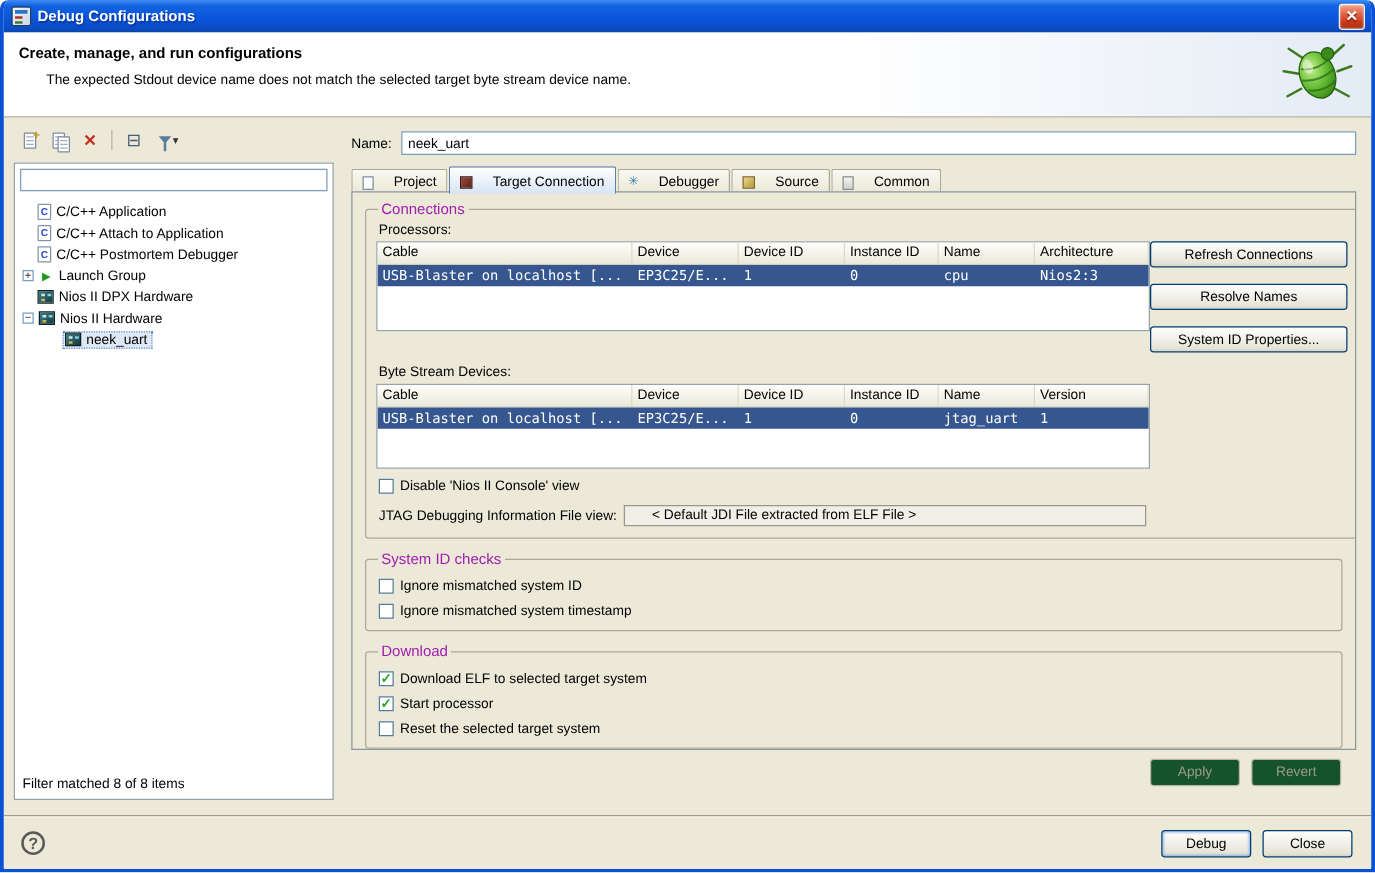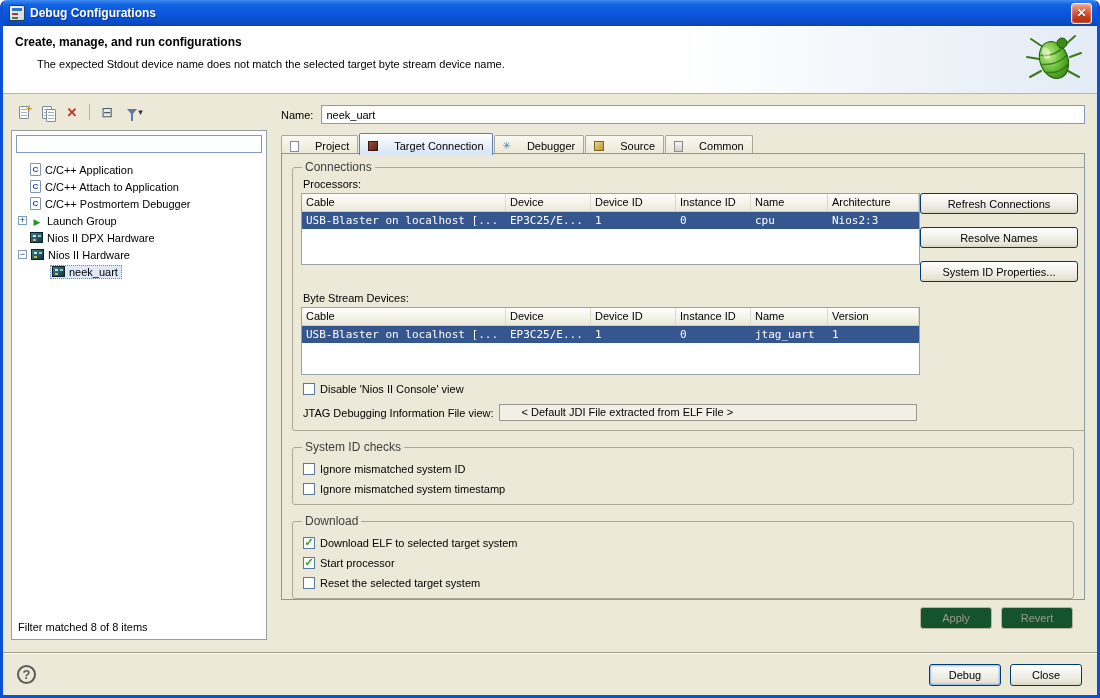--- a/index.html
+++ b/index.html
@@ -94,21 +94,21 @@
   .ti-page { width:9px; height:11px; background:#fff; border:1px solid #7d8aa0; }
   .ti-target { width:10px; height:10px; background:linear-gradient(135deg,#9a4a3a,#5e2218); border:1px solid #3c150d; }
   .ti-debug { font-style:normal; color:#3a86b8; font-size:10px; line-height:1; }
   .ti-source { width:10px; height:10px; background:linear-gradient(135deg,#e8d48a,#b89a3a); border:1px solid #7c6722; }
   .ti-common { width:9px; height:11px; background:linear-gradient(#f4f4f4,#cfcfcf); border:1px solid #8a8a8a; }
 
   .pane { position:absolute; left:6px; right:4px; top:59px; bottom:52px;
           border:1px solid #8a96a0; background:#ece9d8; padding:6px 10px; overflow:hidden; z-index:2; }
 
   fieldset.group { border:1px solid #aba894; border-radius:3px; padding:1px 8px 9px; margin-bottom:9px; }
-  fieldset.group legend { font-size:12px; color:#404040; padding:0 3px; margin-left:1px; }
+  fieldset.group legend { font-size:12px; color:#a21caf; padding:0 3px; margin-left:1px; }
 
   .plabel { margin:3px 0 3px 2px; }
   .trow { display:flex; align-items:flex-start; }
   .btncol { margin-left:auto; display:flex; flex-direction:column; gap:13px; width:158px; }
 
   .gtable { width:619px; height:72px; border:1px solid #98a3a8; background:#fff; overflow:hidden; }
   .gtable.bst { height:68px; }
   .ghead { display:flex; height:18px; background:linear-gradient(#fffefb,#ebe9da); border-bottom:1px solid #cfccbc; }
   .gc { padding:2px 0 0 4px; overflow:hidden; white-space:nowrap; }
   .ghead .gc { border-right:1px solid #ddd9c8; }

